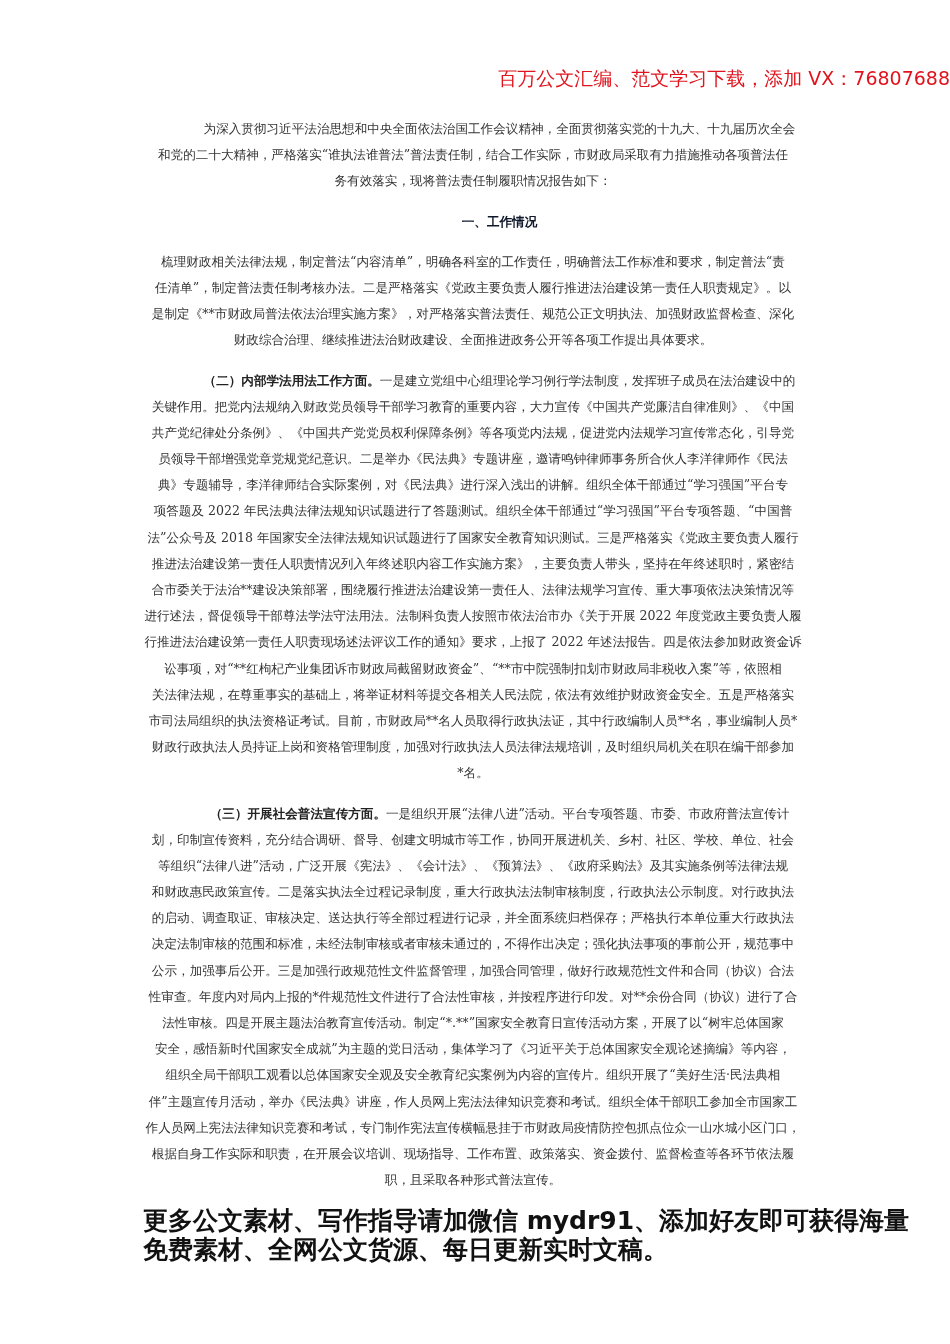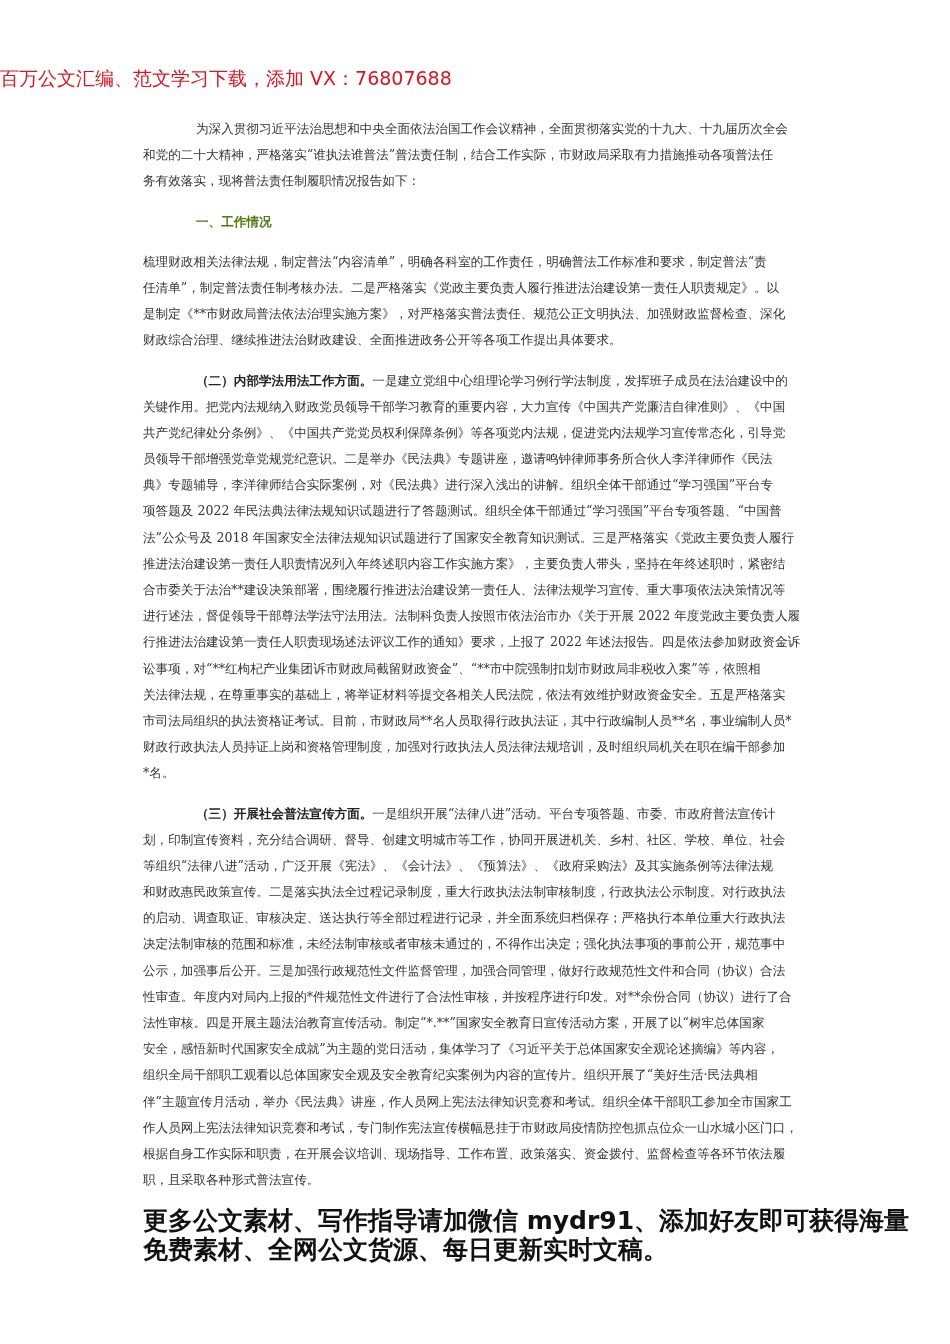--- a/index.html
+++ b/index.html
@@ -1,30 +1,30 @@
 <!DOCTYPE html>
 <html><head>
 <meta charset="utf-8">
 <style>
   html, body { margin:0; padding:0; background:#ffffff; }
   body { width:950px; height:1344px; position:relative; overflow:hidden; }
   .page { position:absolute; left:0; top:0; width:950px; height:1344px; background:#fff; }
   .header {
-    position:absolute; left:0; top:66px; width:950px; text-align:left;
+    position:absolute; left:0; top:66px; width:950px; text-align:right;
     font-family:"DejaVu Sans","Liberation Sans",sans-serif;
     font-size:19px; color:#e0141e; letter-spacing:0px;
   }
   .body {
     position:absolute; left:143px; top:116px; width:660px;
     font-family:"DejaVu Serif","Liberation Serif",serif;
     font-size:12.6px; color:#333333; line-height:26.2px;
   }
-  .line { display:block; white-space:nowrap; height:26.2px; }
+  .line { display:block; white-space:nowrap; height:26.2px;text-align:center; }
   .indent { padding-left:53px; }
-  .heading { font-family:Liberation Serif, serif; font-weight:bold; color:#4d7c0f; }
+  .heading { font-family:Liberation Serif, serif; font-weight:bold; color:#0f172a; }
   .gap { height:14px; }
   .sub-title { font-family:"DejaVu Sans","Liberation Sans",sans-serif; font-weight:bold; color:#222; }
   .footer {
     position:absolute; left:143px; top:1206px; width:680px;
     font-family:"DejaVu Sans","Liberation Sans",sans-serif;
     font-size:25px; font-weight:bold; color:#111; line-height:29px;
   }
   .footer span { display:block; white-space:nowrap; }
 </style>
 </head>

